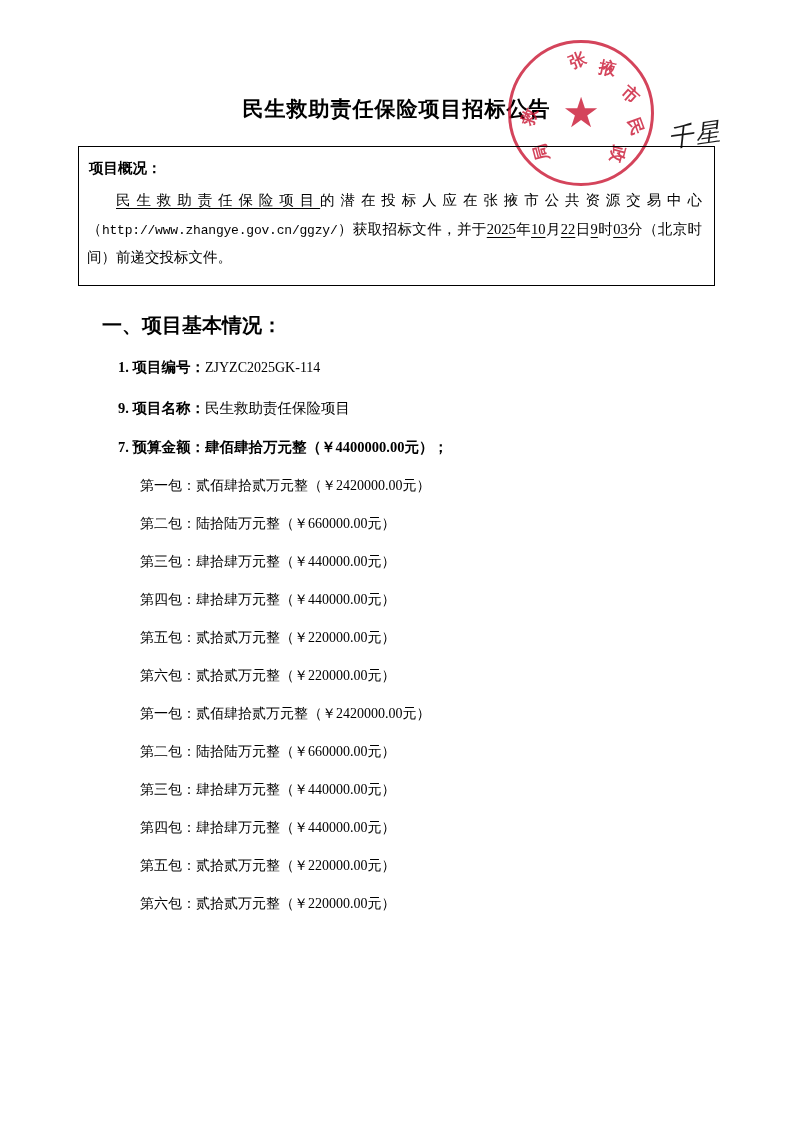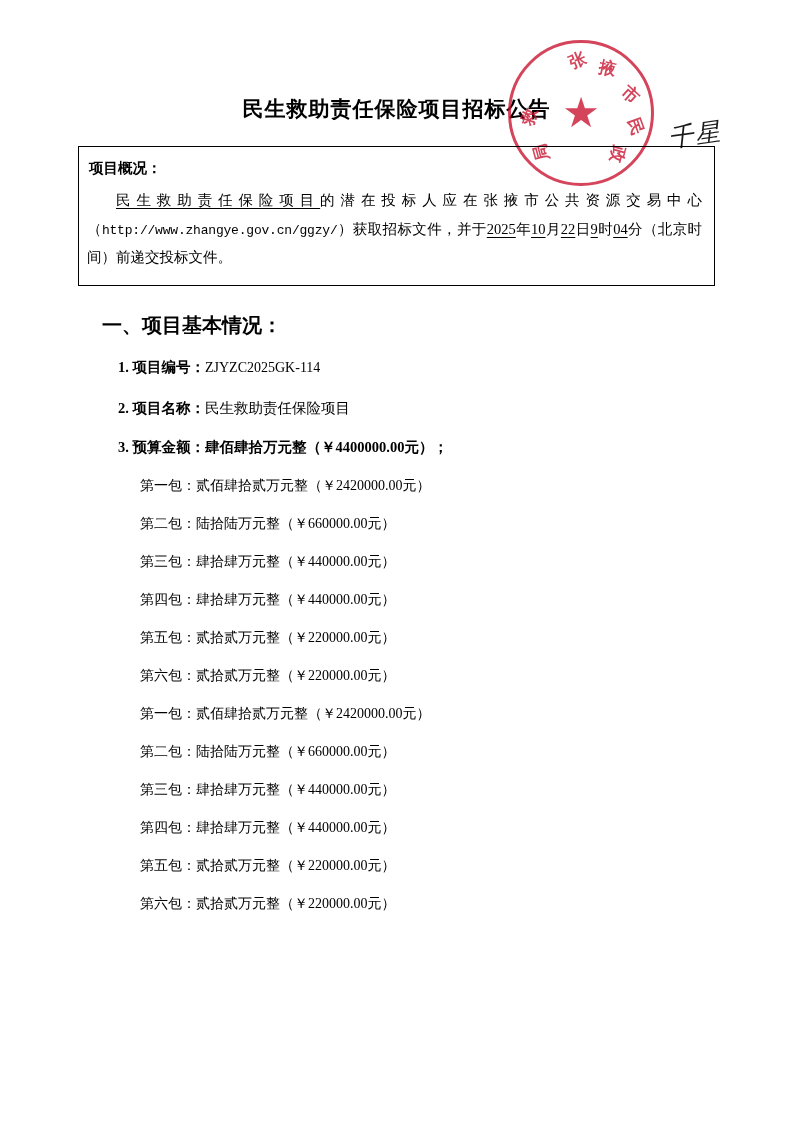--- a/index.html
+++ b/index.html
@@ -179,37 +179,37 @@
     <div class="star">★</div>
   </div>
 
   <div class="signature">千星</div>
 
   <div class="doc-title">民生救助责任保险项目招标公告</div>
 
   <div class="overview-box">
     <div class="overview-heading">项目概况：</div>
     <div class="overview-body">
-      <span class="u">民生救助责任保险项目</span><span>的潜在投标人应在张掖市公共资源交易中心（</span><span class="mono">http://www.zhangye.gov.cn/ggzy/</span><span>）获取招标文件，并于</span><span class="ul-num">2025</span><span>年</span><span class="ul-num">10</span><span>月</span><span class="ul-num">22</span><span>日</span><span class="ul-num">9</span><span>时</span><span class="ul-num">04</span><span>分</span><span>（北京时间）前递交投标文件。</span>
+      <span class="u">民生救助责任保险项目</span><span>的潜在投标人应在张掖市公共资源交易中心（</span><span class="mono">http://www.zhangye.gov.cn/ggzy/</span><span>）获取招标文件，并于</span><span class="ul-num">2025</span><span>年</span><span class="ul-num">10</span><span>月</span><span class="ul-num">22</span><span>日</span><span class="ul-num">9</span><span>时</span><span class="ul-num">03</span><span>分</span><span>（北京时间）前递交投标文件。</span>
     </div>
   </div>
 
   <div class="section">
     <div class="section-heading">一、项目基本情况：</div>
 
     <div class="item-row">
       <span class="item-label">1. 项目编号：</span><span class="item-value small">ZJYZC2025GK-114</span>
     </div>
 
     <div class="item-row">
-      <span class="item-label">2. 项目名称：</span><span class="item-value">民生救助责任保险项目</span>
+      <span class="item-label">9. 项目名称：</span><span class="item-value">民生救助责任保险项目</span>
     </div>
 
     <div class="amount-head">
-      <span>3. 预算金额：</span><span>肆佰肆拾万元整（￥4400000.00元）；</span>
+      <span>7. 预算金额：</span><span>肆佰肆拾万元整（￥4400000.00元）；</span>
     </div>
 
     <div>
       <div class="pkg-row">
         <span>第一包：</span><span>贰佰肆拾贰万元整（￥2420000.00元）</span>
       </div>
       <div class="pkg-row">
         <span>第二包：</span><span>陆拾陆万元整（￥660000.00元）</span>
       </div>
       <div class="pkg-row">

